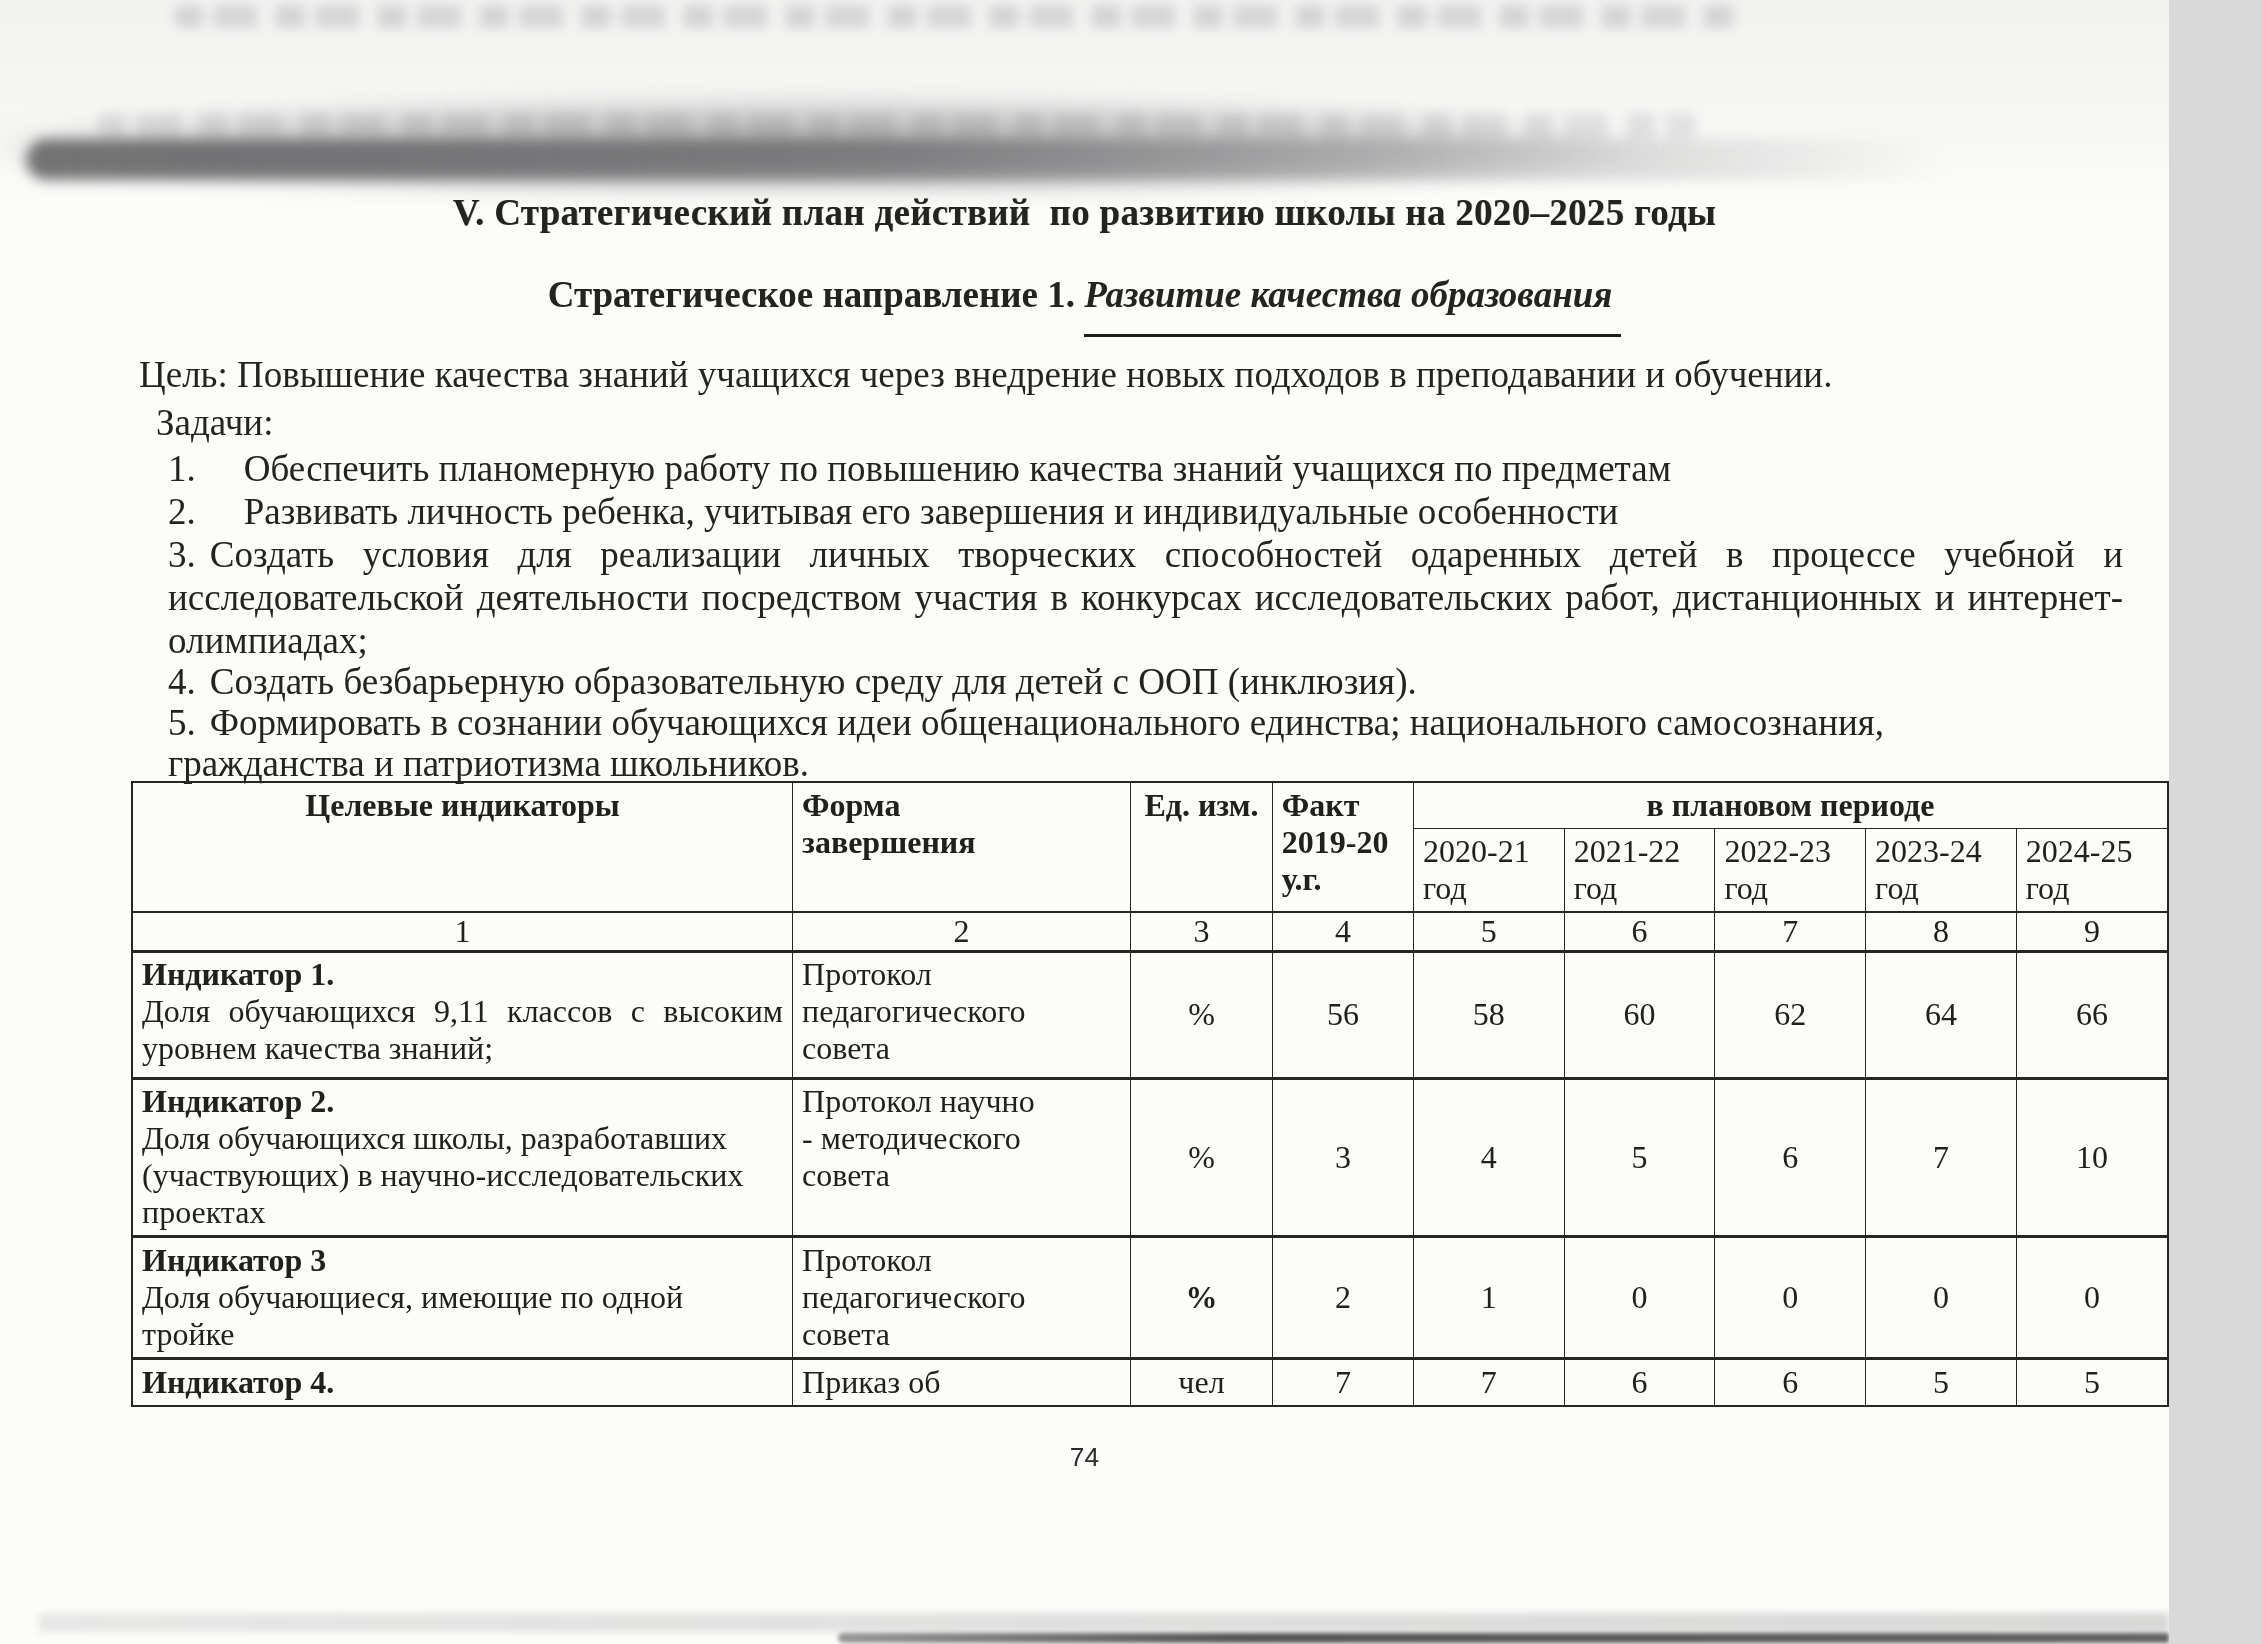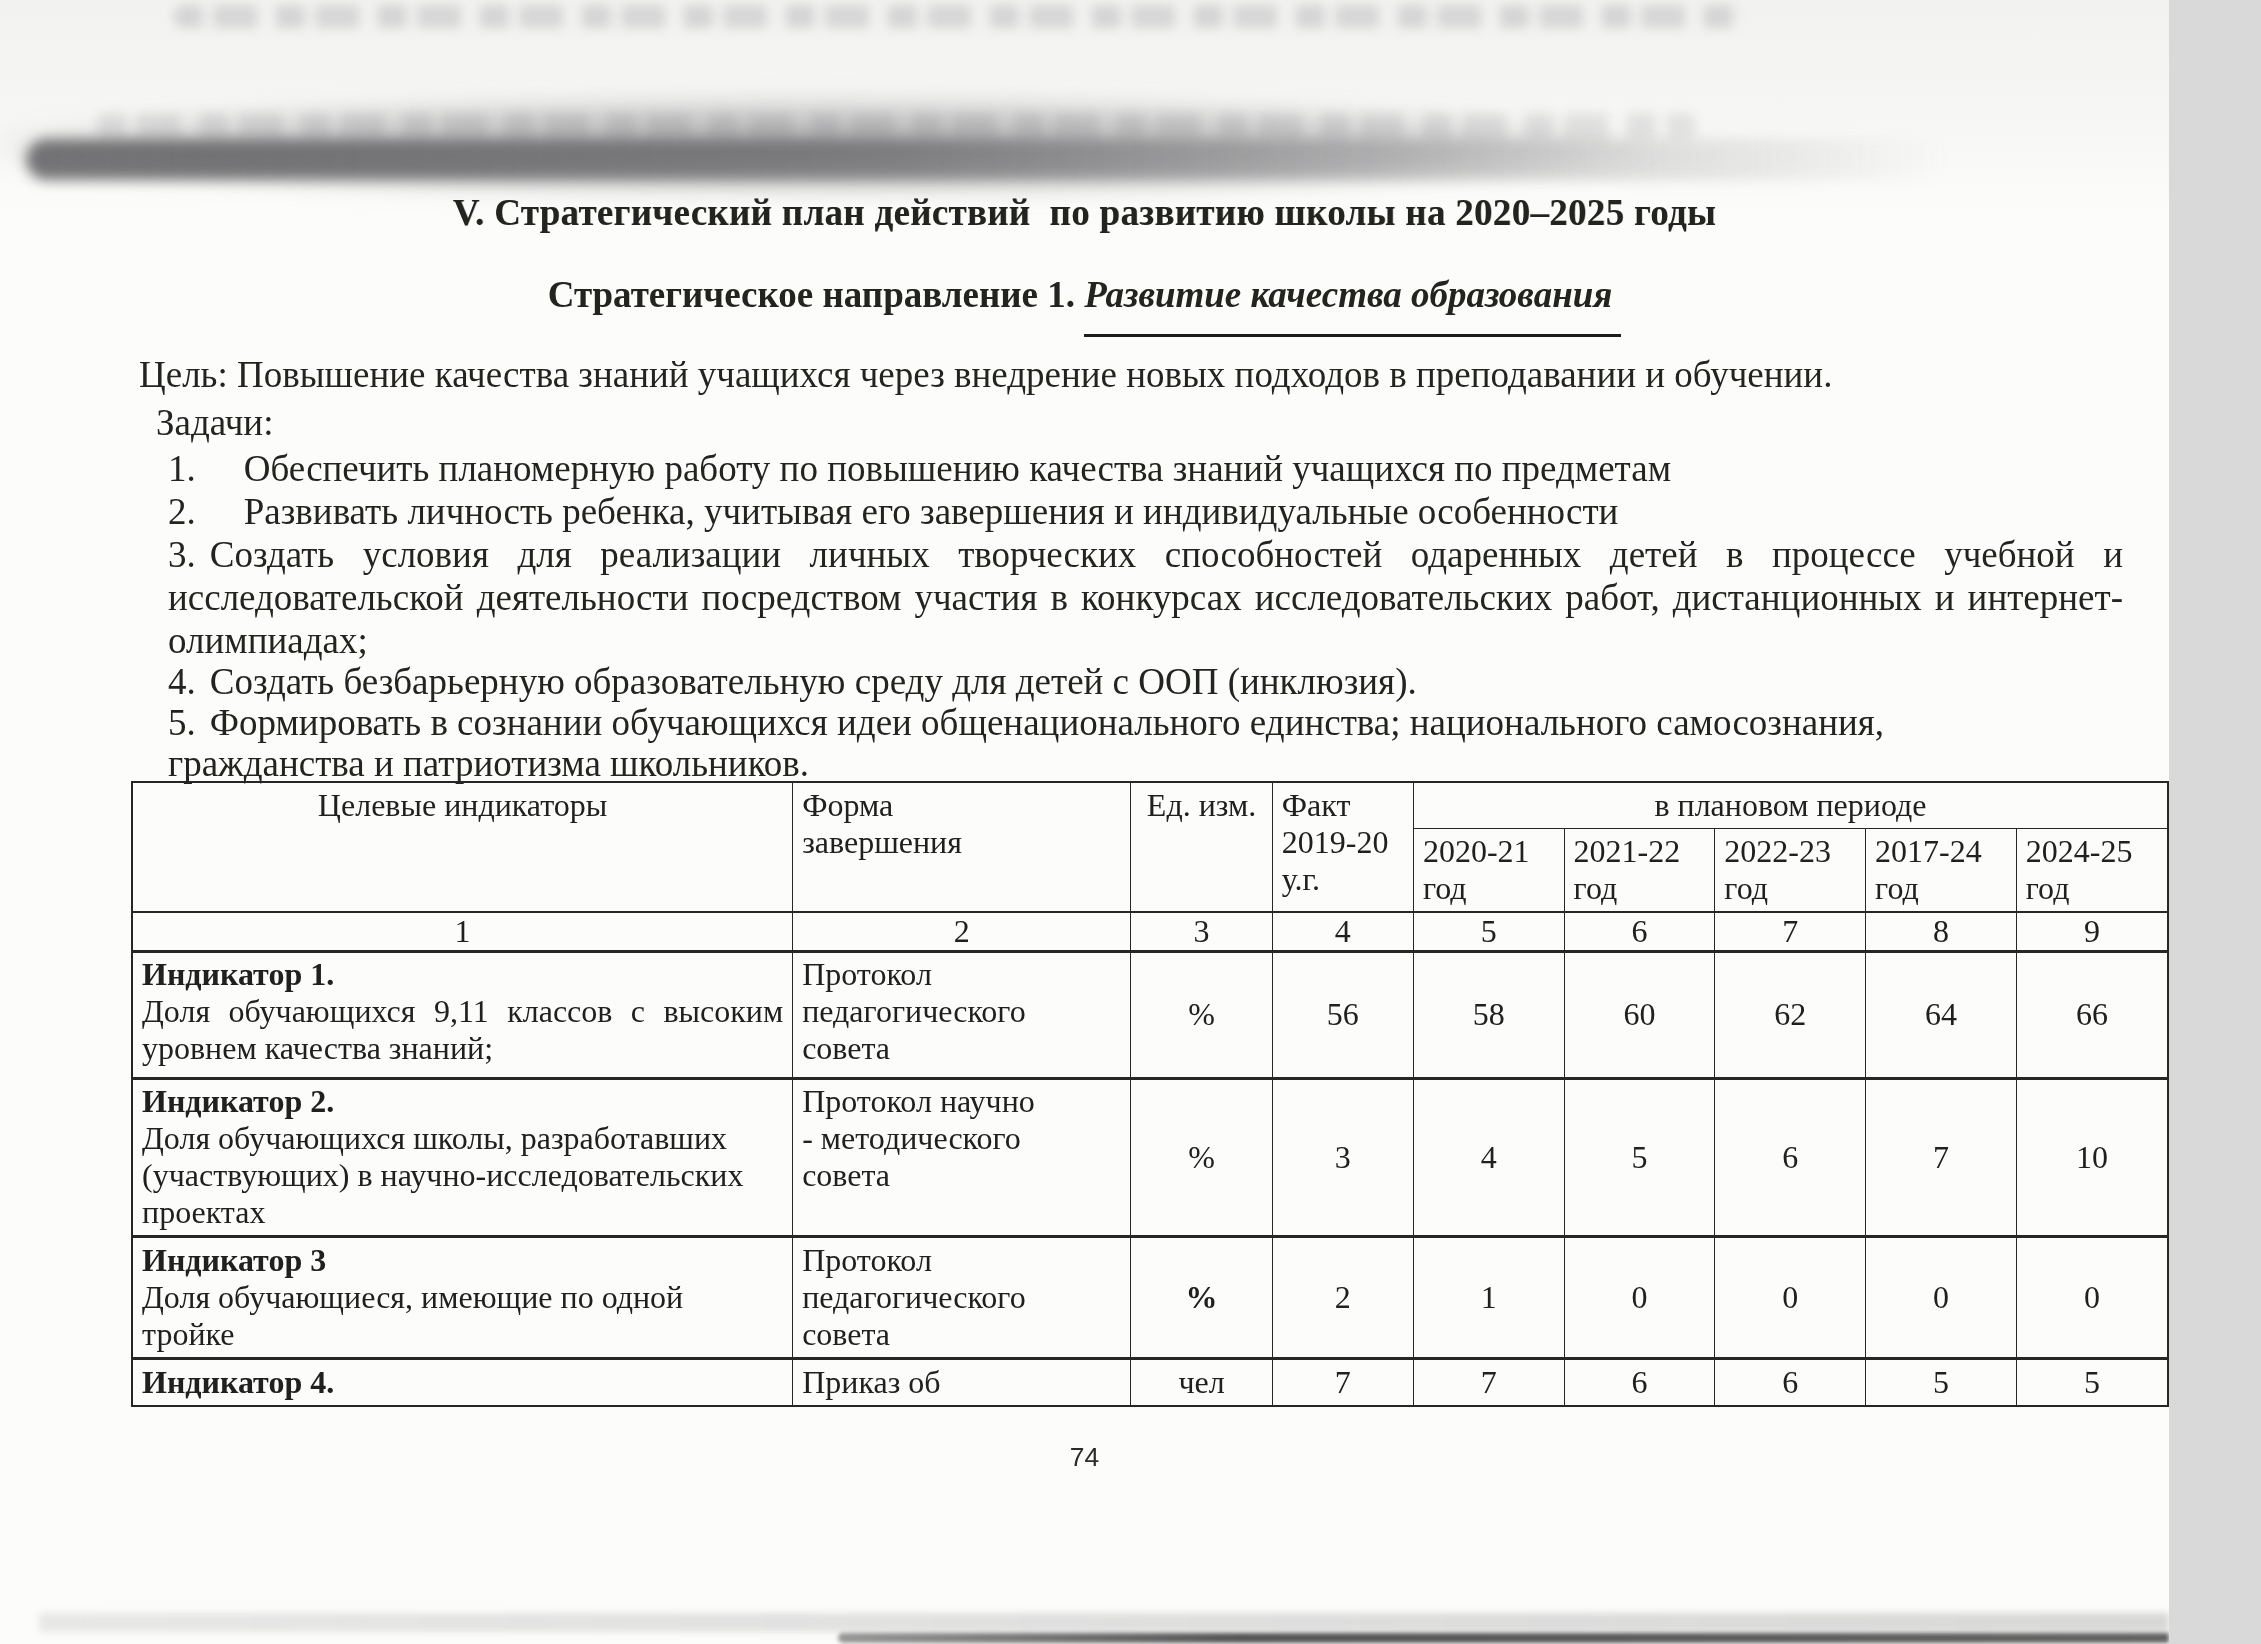--- a/index.html
+++ b/index.html
@@ -80,21 +80,21 @@
   .task-4{top:660px;}
   .task-5{top:702px;max-width:1780px;line-height:41px;}
   
   .tbl{
     position:absolute;left:131px;top:781px;
     border-collapse:collapse;table-layout:fixed;
     font-size:32px;line-height:37px;color:#20201e;
   }
   .tbl td{border:1.9px solid #262624;padding:3.9px 9px;vertical-align:top;overflow:hidden;}
   .tbl{border:2.6px solid #262624;}
-  .tbl .hdr{font-weight:normal;}
+  .tbl .hdr{font-weight:bold;}
   .tbl .center{text-align:center;}
   .tbl .plan-period{border-bottom-width:1.9px;}
   .tbl tr.nums td{border-top-width:2.6px;border-bottom-width:3.2px;text-align:center;padding:0 3.9px;}
   .tbl tr.data td{border-top-width:3.2px;}
   .tbl .unit,.tbl .val{text-align:center;vertical-align:middle;padding:3.9px 5.2px;}
   .tbl .unit.bold{font-weight:bold;}
   .ind-title{font-weight:bold;}
   .ind-desc.justify{text-align:justify;}
   .form-txt{max-width:244px;}
   .col4-hdr{padding-left:9px;}
@@ -155,21 +155,21 @@
             <div style="max-width:168px">Форма завершения</div>
           </td>
         <td rowspan="2" class="hdr ed-izm center">Ед. изм.</td>
         <td rowspan="2" class="hdr col4-hdr">Факт 2019-20 у.г.</td>
         <td colspan="5" class="hdr center plan-period">в плановом периоде</td>
       </tr>
       <tr style="height:76px">
         <td>2020-21 год</td>
         <td>2021-22 год</td>
         <td>2022-23 год</td>
-        <td>2017-24 год</td>
+        <td>2023-24 год</td>
         <td class="year-last">2024-25 год</td>
       </tr>
       <tr class="nums" style="height:37px">
         <td>1</td>
         <td>2</td>
         <td>3</td>
         <td>4</td>
         <td>5</td>
         <td>6</td>
         <td>7</td>

